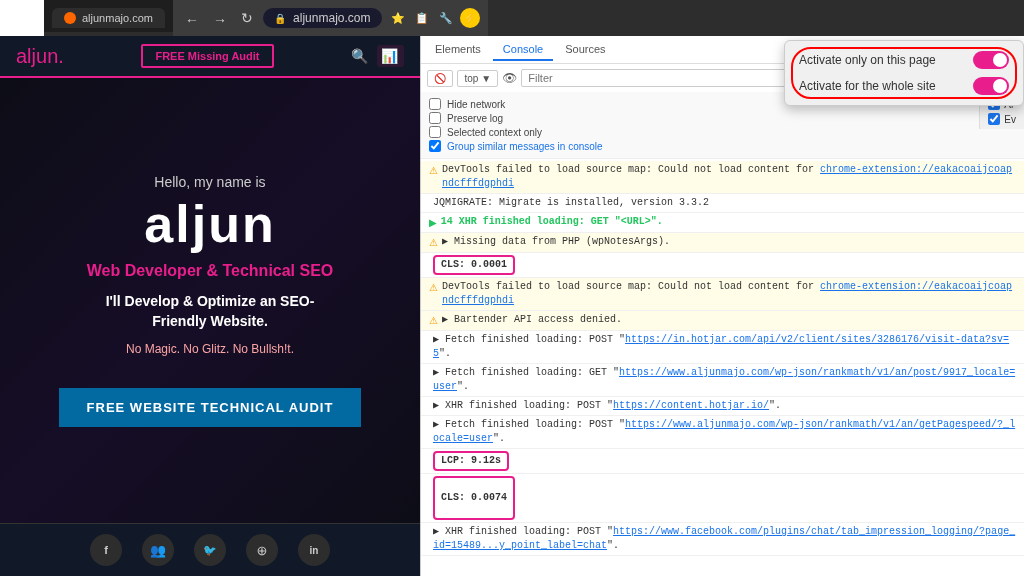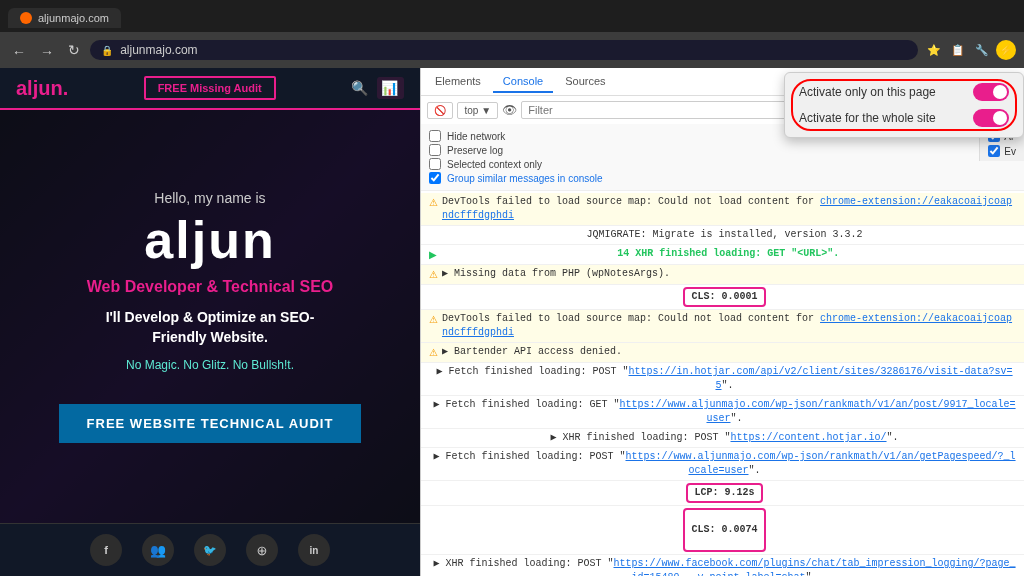--- a/index.html
+++ b/index.html
@@ -1,52 +1,52 @@
 <!DOCTYPE html>
 <html><head>
   <meta charset="utf-8">
   <style>
     * { margin: 0; padding: 0; box-sizing: border-box; }
     body { width: 1024px; height: 576px; overflow: hidden; font-family: Arial, sans-serif; display: flex; flex-direction: column; }
 
     
-    .browser-chrome { background: #2d2d2d; display: flex; flex-direction: column; flex-shrink: 0; }
+    .browser-chrome { background: #2d2d2d; display: flex; flex-direction: row; flex-shrink: 0; margin-left: 44px; }
     .tab-bar { display: flex; align-items: center; background: #1e1e1e; padding: 4px 8px 0; gap: 4px; height: 32px; }
     .tab { background: #2d2d2d; color: #ccc; font-size: 11px; padding: 4px 12px; border-radius: 6px 6px 0 0; display: flex; align-items: center; gap: 6px; }
     .tab .favicon { width: 12px; height: 12px; background: #ff6600; border-radius: 50%; }
     .nav-bar { background: #3c3c3c; display: flex; align-items: center; padding: 4px 8px; gap: 6px; height: 36px; }
     .nav-btn { color: #ccc; background: none; border: none; cursor: pointer; font-size: 14px; padding: 2px 4px; }
     .address-bar { flex: 1; background: #1a1a2e; border-radius: 14px; padding: 3px 12px; color: #ccc; font-size: 12px; display: flex; align-items: center; gap: 6px; }
     .lock-icon { color: #aaa; font-size: 10px; }
     .nav-icons { display: flex; gap: 4px; align-items: center; }
     .nav-icon { width: 20px; height: 20px; border-radius: 50%; display: flex; align-items: center; justify-content: center; font-size: 11px; color: #ccc; cursor: pointer; }
     .nav-icon.active { background: #ffcc00; color: #000; }
 
     
     .main-area { display: flex; flex: 1; overflow: hidden; }
 
     
     .website-panel { width: 420px; flex-shrink: 0; background: #1a1a2e; display: flex; flex-direction: column; overflow: hidden; }
     .site-header { background: #111827; padding: 8px 16px; display: flex; align-items: center; justify-content: space-between; border-bottom: 2px solid #e91e8c; }
-    .site-logo { color: #fff; font-size: 20px; font-weight: bold; }
+    .site-logo { color: #fff; font-size: 20px; font-weight: normal; }
     .site-logo span { color: #e91e8c; }
     .audit-button-header { border: 2px solid #e91e8c; color: #e91e8c; background: transparent; padding: 4px 12px; font-size: 11px; font-weight: bold; cursor: pointer; border-radius: 2px; }
     .header-icons { display: flex; gap: 8px; align-items: center; }
     .header-icon { color: #ccc; font-size: 14px; cursor: pointer; }
     .chart-icon { color: #e91e8c; background: #e91e8c22; padding: 3px 5px; border-radius: 3px; font-size: 14px; }
 
     .site-content { flex: 1; display: flex; flex-direction: column; align-items: center; justify-content: center; padding: 35px; background: #1a1a2e; position: relative; overflow: hidden; }
     .bg-overlay { position: absolute; inset: 0; background: rgba(0,0,0,0.5); }
     .bg-image { position: absolute; inset: 0; background: linear-gradient(135deg, #1a1a2e 0%, #2d1b4e 50%, #1a1a2e 100%); }
     .site-text { position: relative; z-index: 1; text-align: center; }
     .hello-text { color: #ccc; font-size: 14px; margin-bottom: 4px; }
     .site-name { color: #fff; font-size: 52px; font-weight: 900; letter-spacing: 2px; margin-bottom: 8px; }
     .tagline { color: #e91e8c; font-size: 16px; font-weight: bold; margin-bottom: 12px; }
     .description { color: #fff; font-size: 14px; font-weight: bold; text-align: center; line-height: 1.4; margin-bottom: 10px; }
-    .subtext { color: #5eead4; font-size: 12px; margin-bottom: 20px; }
+    .subtext { color: #fca5a5; font-size: 12px; margin-bottom: 20px; }
     .audit-main-btn { background: #0369a1; color: #fff; border: none; padding: 12px 28px; font-size: 13px; font-weight: 900; cursor: pointer; letter-spacing: 1px; text-transform: uppercase; margin-top: 12px; }
 
     .site-footer { background: #111827; padding: 10px; display: flex; justify-content: center; gap: 20px; border-top: 1px solid #333; }
     .social-icon { width: 32px; height: 32px; border-radius: 50%; background: #2d2d2d; display: flex; align-items: center; justify-content: center; color: #ccc; font-size: 13px; cursor: pointer; }
 
     
     .devtools-panel { flex: 1; background: #fff; display: flex; flex-direction: column; border-left: 1px solid #ccc; font-size: 11px; }
     .devtools-tabs { display: flex; align-items: center; border-bottom: 1px solid #ddd; padding: 0 4px; height: 28px; gap: 2px; }
     .dt-tab { padding: 4px 10px; font-size: 11px; cursor: pointer; color: #555; border-bottom: 2px solid transparent; }
     .dt-tab.active { color: #1a73e8; border-bottom: 2px solid #1a73e8; }
@@ -57,21 +57,21 @@
     .popup-row { display: flex; align-items: center; justify-content: space-between; margin-bottom: 8px; gap: 12px; }
     .popup-label { font-size: 12px; color: #333; }
     .toggle { width: 36px; height: 18px; border-radius: 9px; display: inline-flex; align-items: center; cursor: pointer; flex-shrink: 0; }
     .toggle.on { background: #e91e8c; justify-content: flex-end; padding-right: 2px; }
     .toggle-thumb { width: 14px; height: 14px; border-radius: 50%; background: #fff; }
 
     
     .console-output { flex: 1; overflow-y: auto; background: #fff; padding: 2px 0; }
     .console-line { padding: 2px 8px; border-bottom: 1px solid #f0f0f0; display: flex; align-items: flex-start; gap: 4px; line-height: 1.4; }
     .console-line.warning { background: #fffde7; }
-    .console-line.info { background: #fff; text-align: center; }
+    .console-line.info { background: #fff; }
     .console-icon { flex-shrink: 0; font-size: 10px; margin-top: 1px; }
     .console-icon.warn { color: #f59e0b; }
     .console-text { color: #333; font-size: 10px; font-family: 'Courier New', monospace; flex: 1; word-break: break-all; }
     .console-link { color: #1a73e8; text-decoration: underline; cursor: pointer; }
     .console-text.green { color: #22c55e; font-weight: bold; }
 
     .devtools-options { padding: 4px 8px; background: #f9f9f9; border-bottom: 1px solid #eee; }
     .opt-row { display: flex; align-items: center; gap: 6px; margin: 2px 0; }
     .opt-checkbox { width: 12px; height: 12px; cursor: pointer; }
     .opt-label { font-size: 10px; color: #444; }

